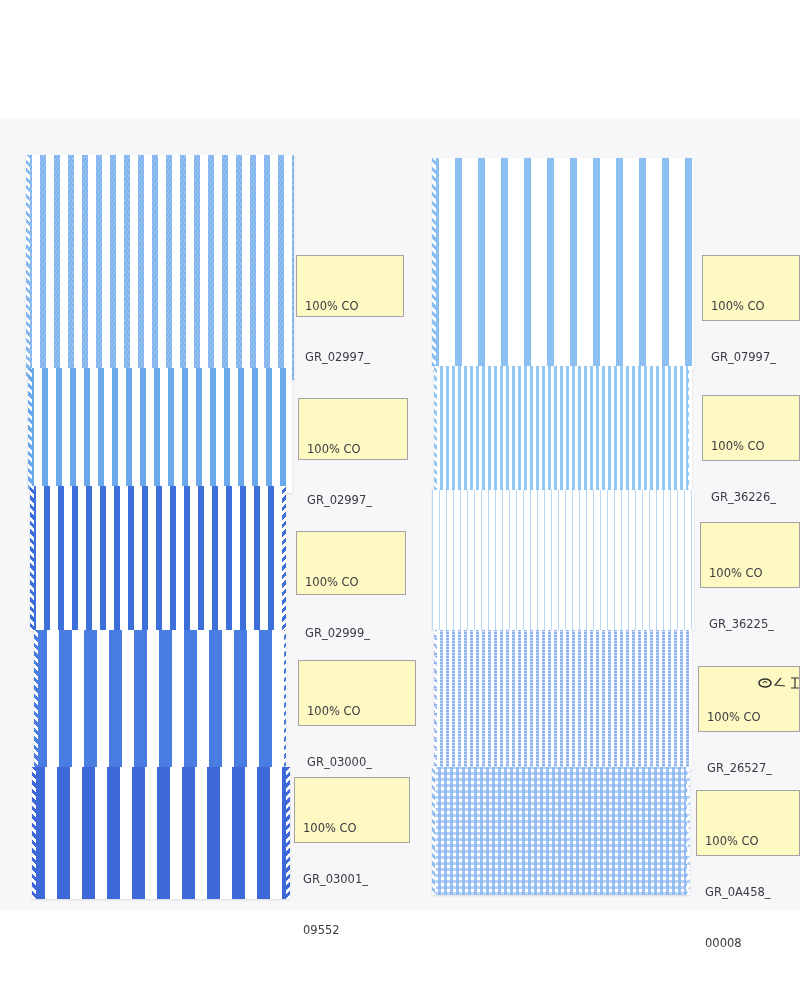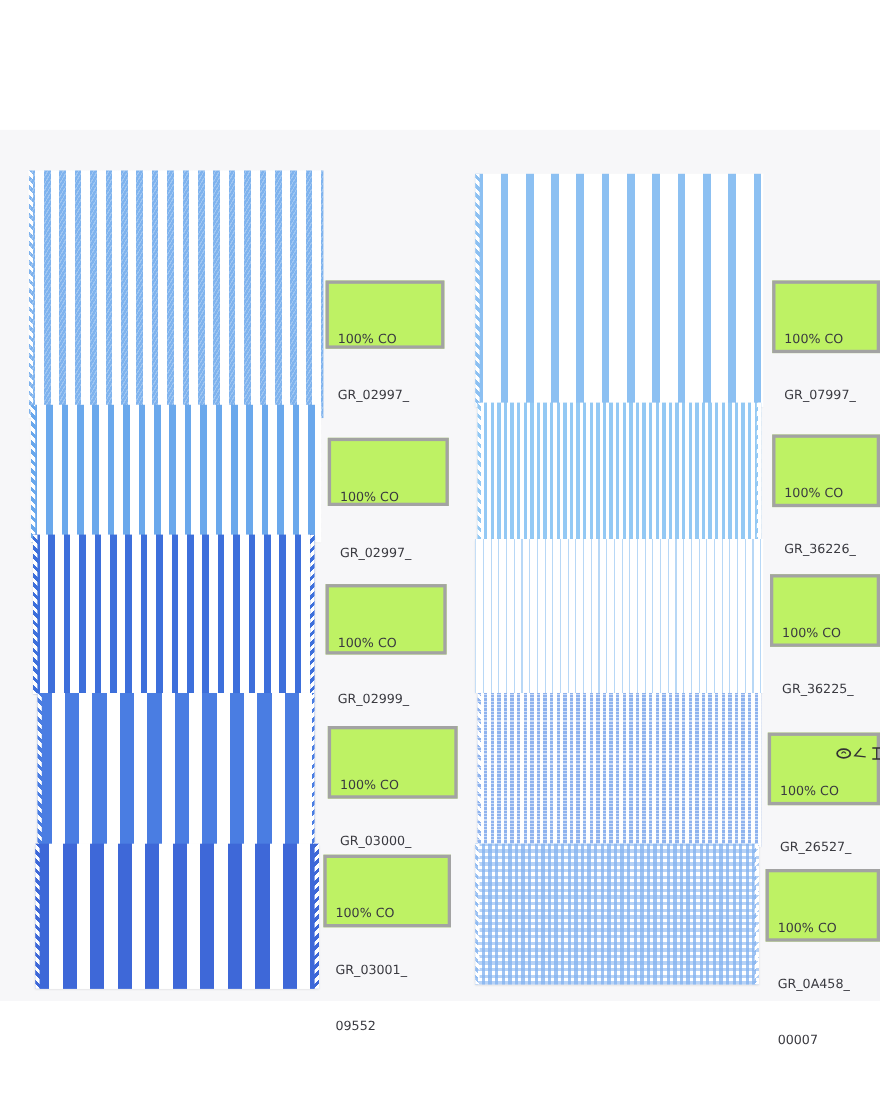--- a/index.html
+++ b/index.html
@@ -3,21 +3,21 @@
 <meta charset="utf-8">
 <style>
   html,body{margin:0;padding:0;}
   body{width:800px;height:1000px;background:#ffffff;position:relative;overflow:hidden;font-family:"DejaVu Sans",sans-serif;}
   .panel{position:absolute;left:0;top:0;width:800px;height:1000px;}
   .photo-bg{position:absolute;left:0;top:118px;width:800px;height:792px;background:#f7f7f9;}
   .swatch{position:absolute;box-sizing:border-box;overflow:hidden;box-shadow:0 1px 2px rgba(0,0,0,0.12);}
   .pinked{position:absolute;top:0;bottom:0;width:8px;}
   .pinked.l{left:-4px;background:repeating-linear-gradient(45deg,transparent 0 3px,#fff 3px 6px);}
   .pinked.r{right:-4px;background:repeating-linear-gradient(-45deg,transparent 0 3px,#fff 3px 6px);}
-  .label{position:absolute;background:#bef264;border:3px solid #a3a3a3;box-sizing:border-box;padding:8px 6px 0 8px;font-size:11.5px;line-height:17px;color:#3a3a40;white-space:pre;}
+  .label{position:absolute;background:#fef9c3;border:1px solid #a3a3a3;box-sizing:border-box;padding:8px 6px 0 8px;font-size:11.5px;line-height:17px;color:#3a3a40;white-space:pre;}
   .label span{display:block;}
 </style>
 </head>
 <body>
 
 <div class="panel">
   <div class="photo-bg"></div>
 
   <div class="swatch" id="sl0" style="left: 26px; top: 155px; width: 268px; height: 225px; background: repeating-linear-gradient(120deg, rgba(255, 255, 255, 0.25) 0px, rgba(255, 255, 255, 0.25) 1px, transparent 1px, transparent 3px), repeating-linear-gradient(90deg, rgb(127, 179, 238) 0px, rgb(127, 179, 238) 6px, rgb(255, 255, 255) 6px, rgb(255, 255, 255) 14px);">
       <div class="pinked l"></div>
@@ -103,15 +103,15 @@
     <svg width="46" height="16" style="position:absolute;left:58px;top:8px;" viewBox="0 0 46 16">
       <ellipse cx="8" cy="8" rx="6" ry="4" fill="none" stroke="#333" stroke-width="1.6"></ellipse>
       <path d="M6 8 q2 -3 4 0" fill="none" stroke="#333" stroke-width="1.2"></path>
       <path d="M24 3 L18 10 L28 11" fill="none" stroke="#333" stroke-width="1.2"></path>
       <path d="M34 3 h8 M38 3 v10 M34 13 h8" fill="none" stroke="#333" stroke-width="1.2"></path>
     </svg>
   </div>
   <div class="label" style="left:696px;top:790px;width:104px;height:66px;">
     <span>100% CO</span>
     <span>GR_0A458_</span>
-    <span>00007</span>
+    <span>00008</span>
   </div>
 </div>
 
 </body></html>

